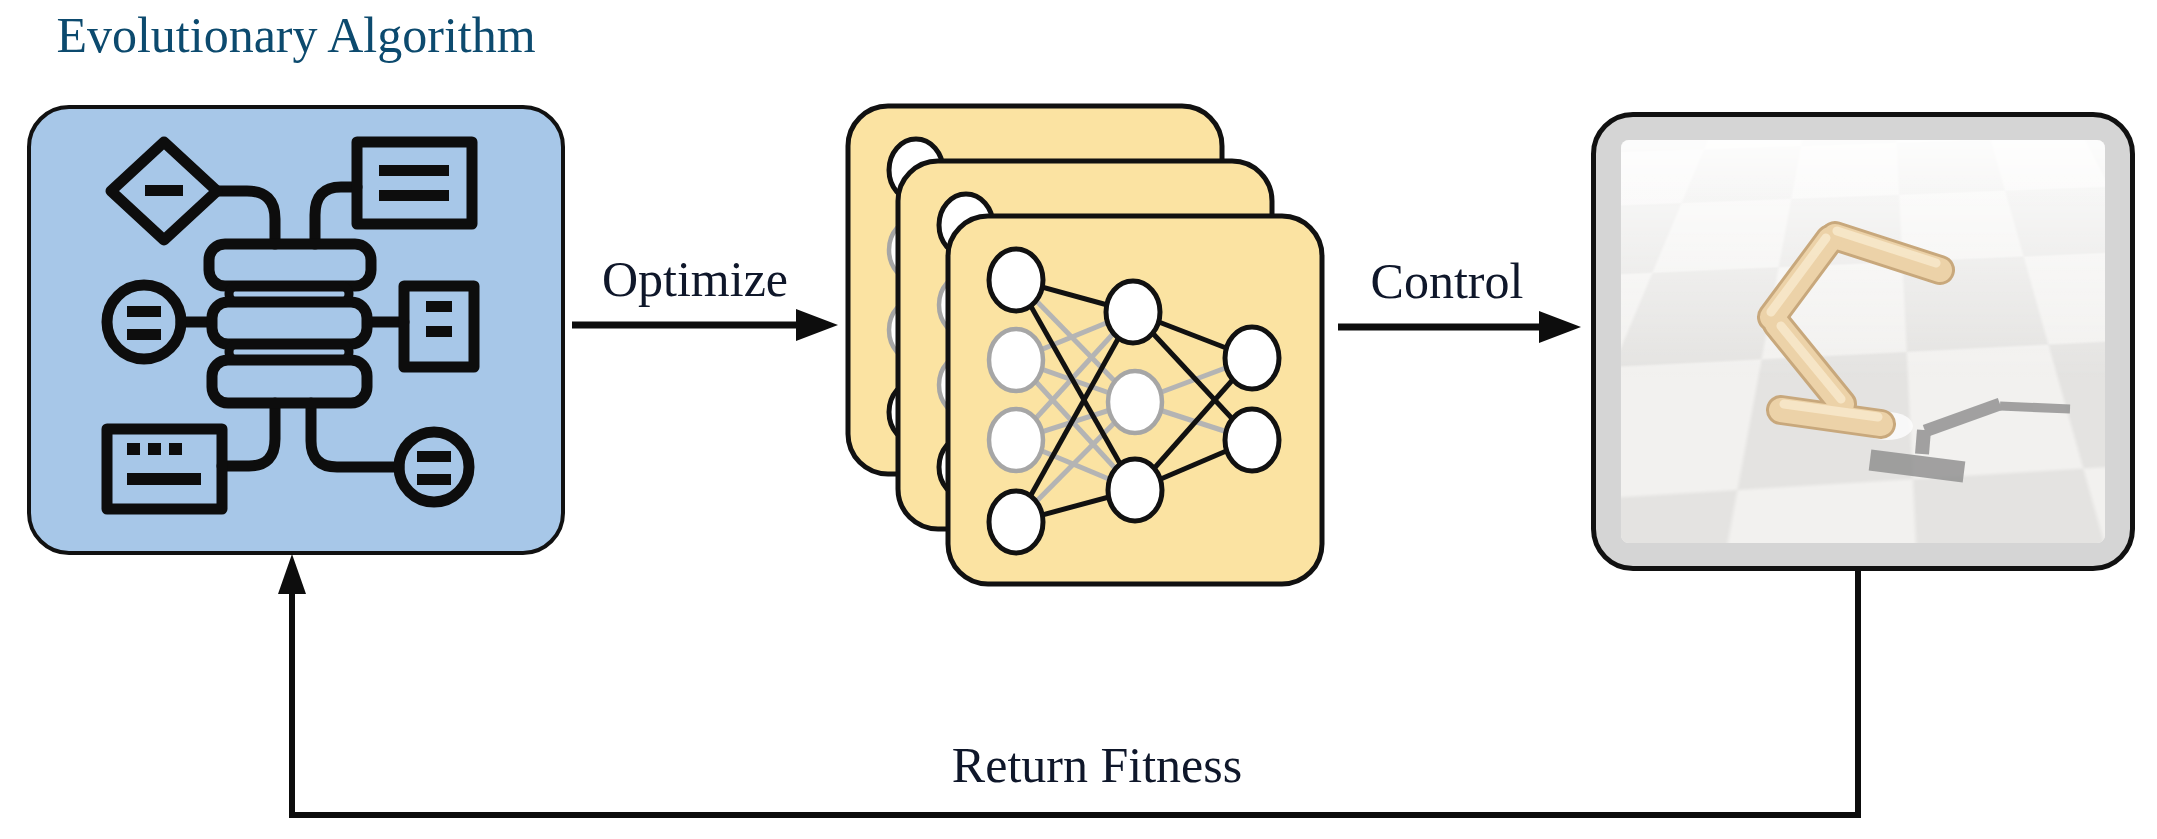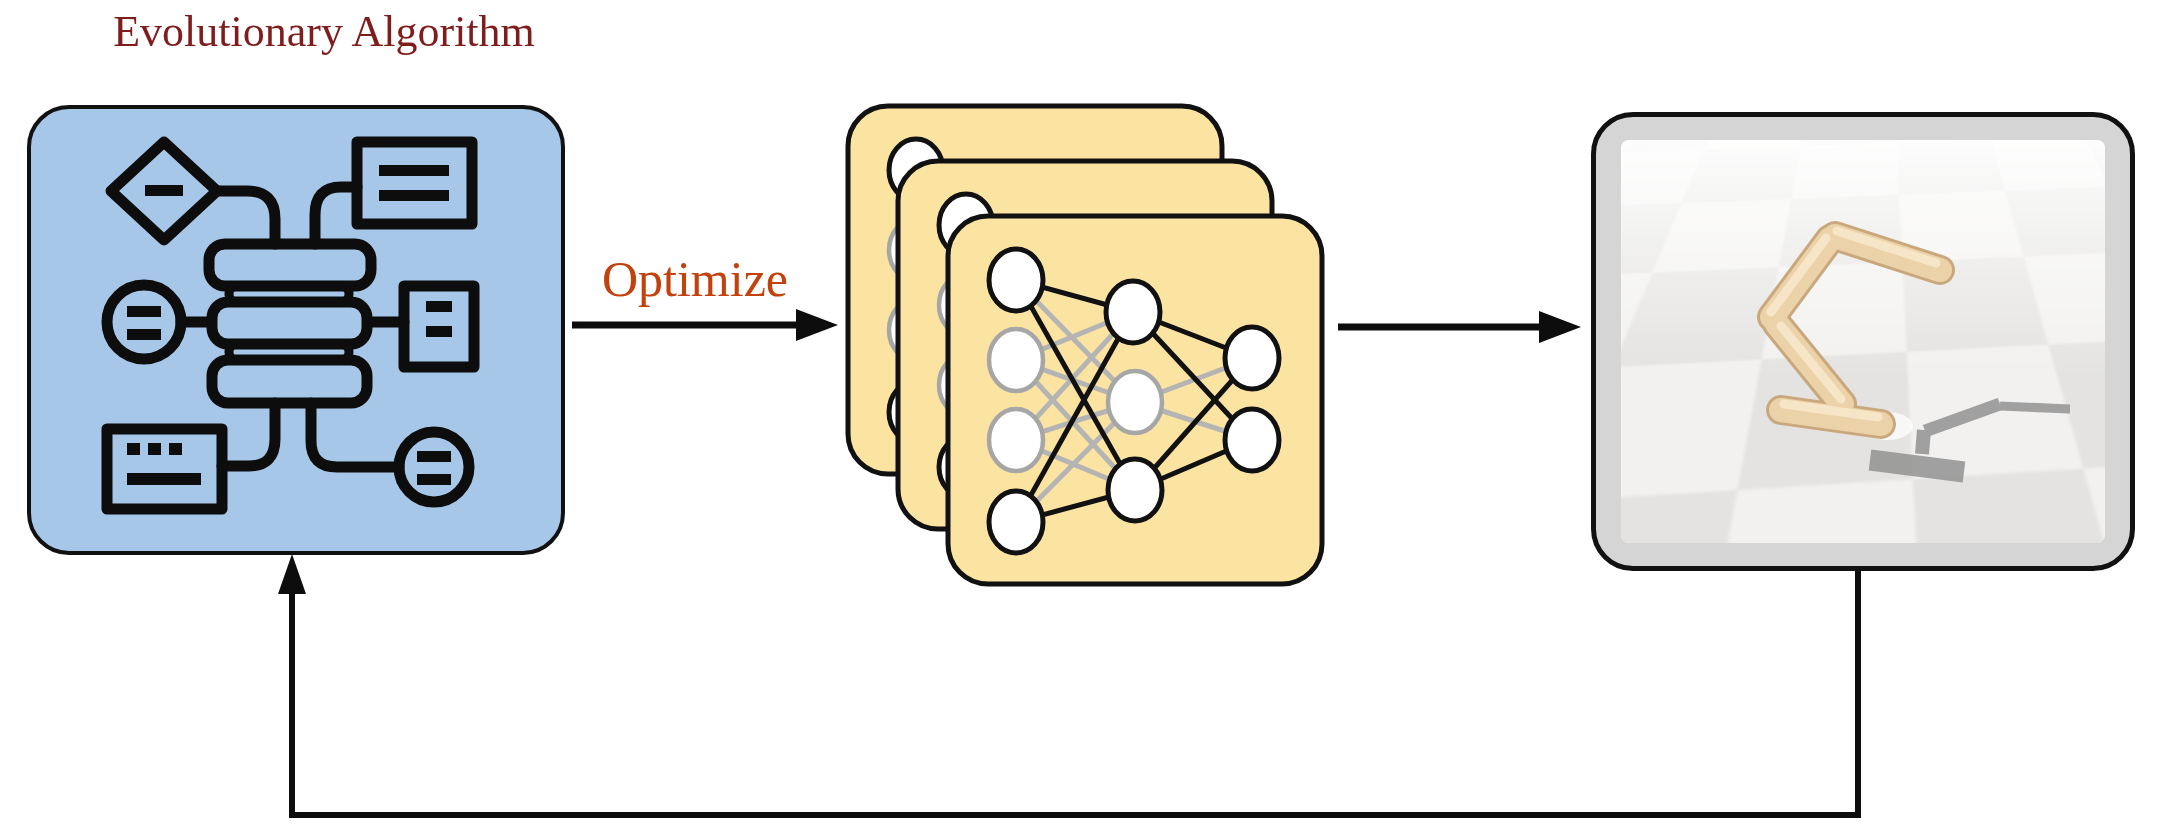--- a/index.html
+++ b/index.html
@@ -8,33 +8,32 @@
     width:2157px;height:839px;
     background:#ffffff;
     font-family:"Liberation Serif", serif;
     color:#0d0d0d;
     overflow:hidden;
   }
   .title{
     position:absolute;
     top:8px;
     transform:translateX(-50%);
-    font-size:44px;
+    font-size:50px;
     line-height:1.1;
     white-space:nowrap;
-    color:#7f1d1d;
-    margin-left:28px;
+    color:#0c4a6e;
   }
   .arrow-label{
     position:absolute;
     transform:translateX(-50%);
     font-size:50px;
     line-height:1.1;
     white-space:nowrap;
-    color:#c2410c;
+    color:#0f172a;
   }
   .ea-box{
     position:absolute;
     left:27px;top:105px;width:538px;height:450px;
     background:#a7c7e8;
     border:4px solid #111;
     border-radius:42px;
     box-sizing:border-box;
   }
   .ea-icon{position:absolute;left:48px;top:20px;}
@@ -241,14 +240,16 @@
       <line x1="1338" y1="327" x2="1545" y2="327" stroke="#0d0d0d" stroke-width="7"></line>
       <polygon points="1581,327 1539,311 1539,343" fill="#0d0d0d"></polygon>
     </g>
     <g>
       <path d="M 1858 571 V 815 H 292 V 590" fill="none" stroke="#0d0d0d" stroke-width="6"></path>
       <polygon points="292,554 278,594 306,594" fill="#0d0d0d"></polygon>
     </g>
   </svg>
 
   <div class="arrow-label" style="left:695px;top:252px">Optimize</div>
+  <div class="arrow-label" style="left:1447px;top:254px">Control</div>
+  <div class="arrow-label" style="left:1097px;top:738px">Return Fitness</div>
 
 </div>
 
 </body></html>

